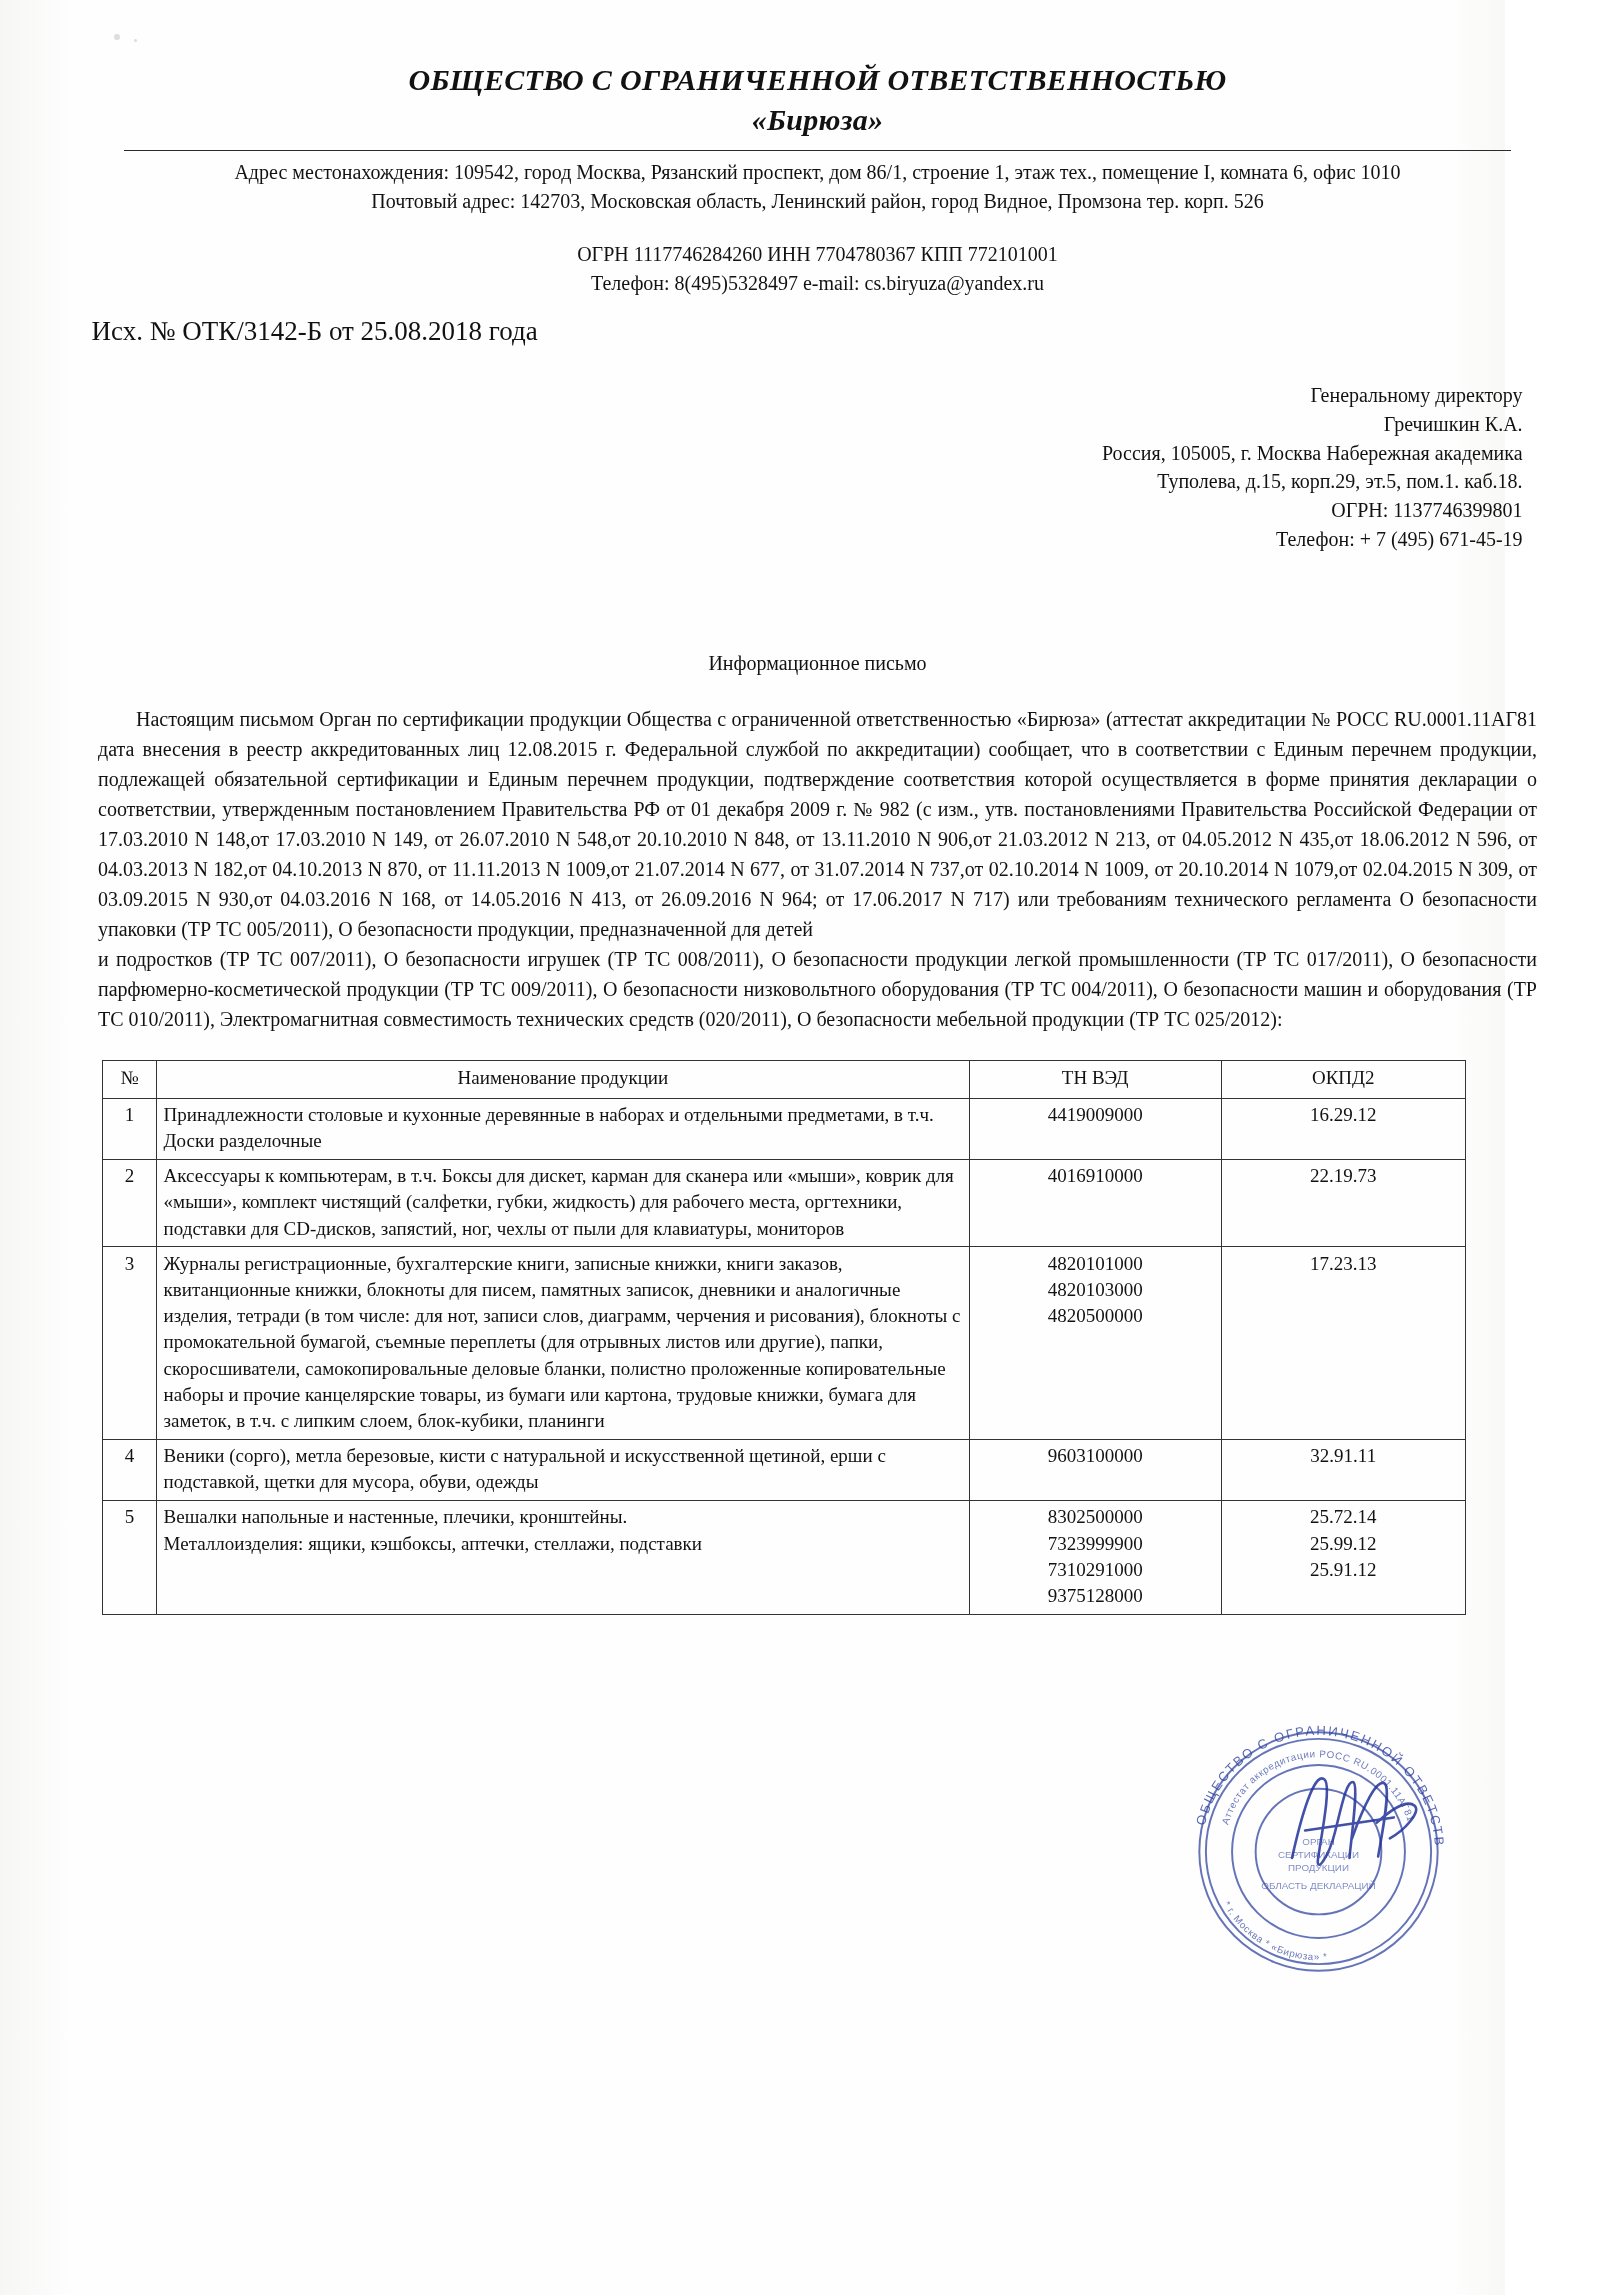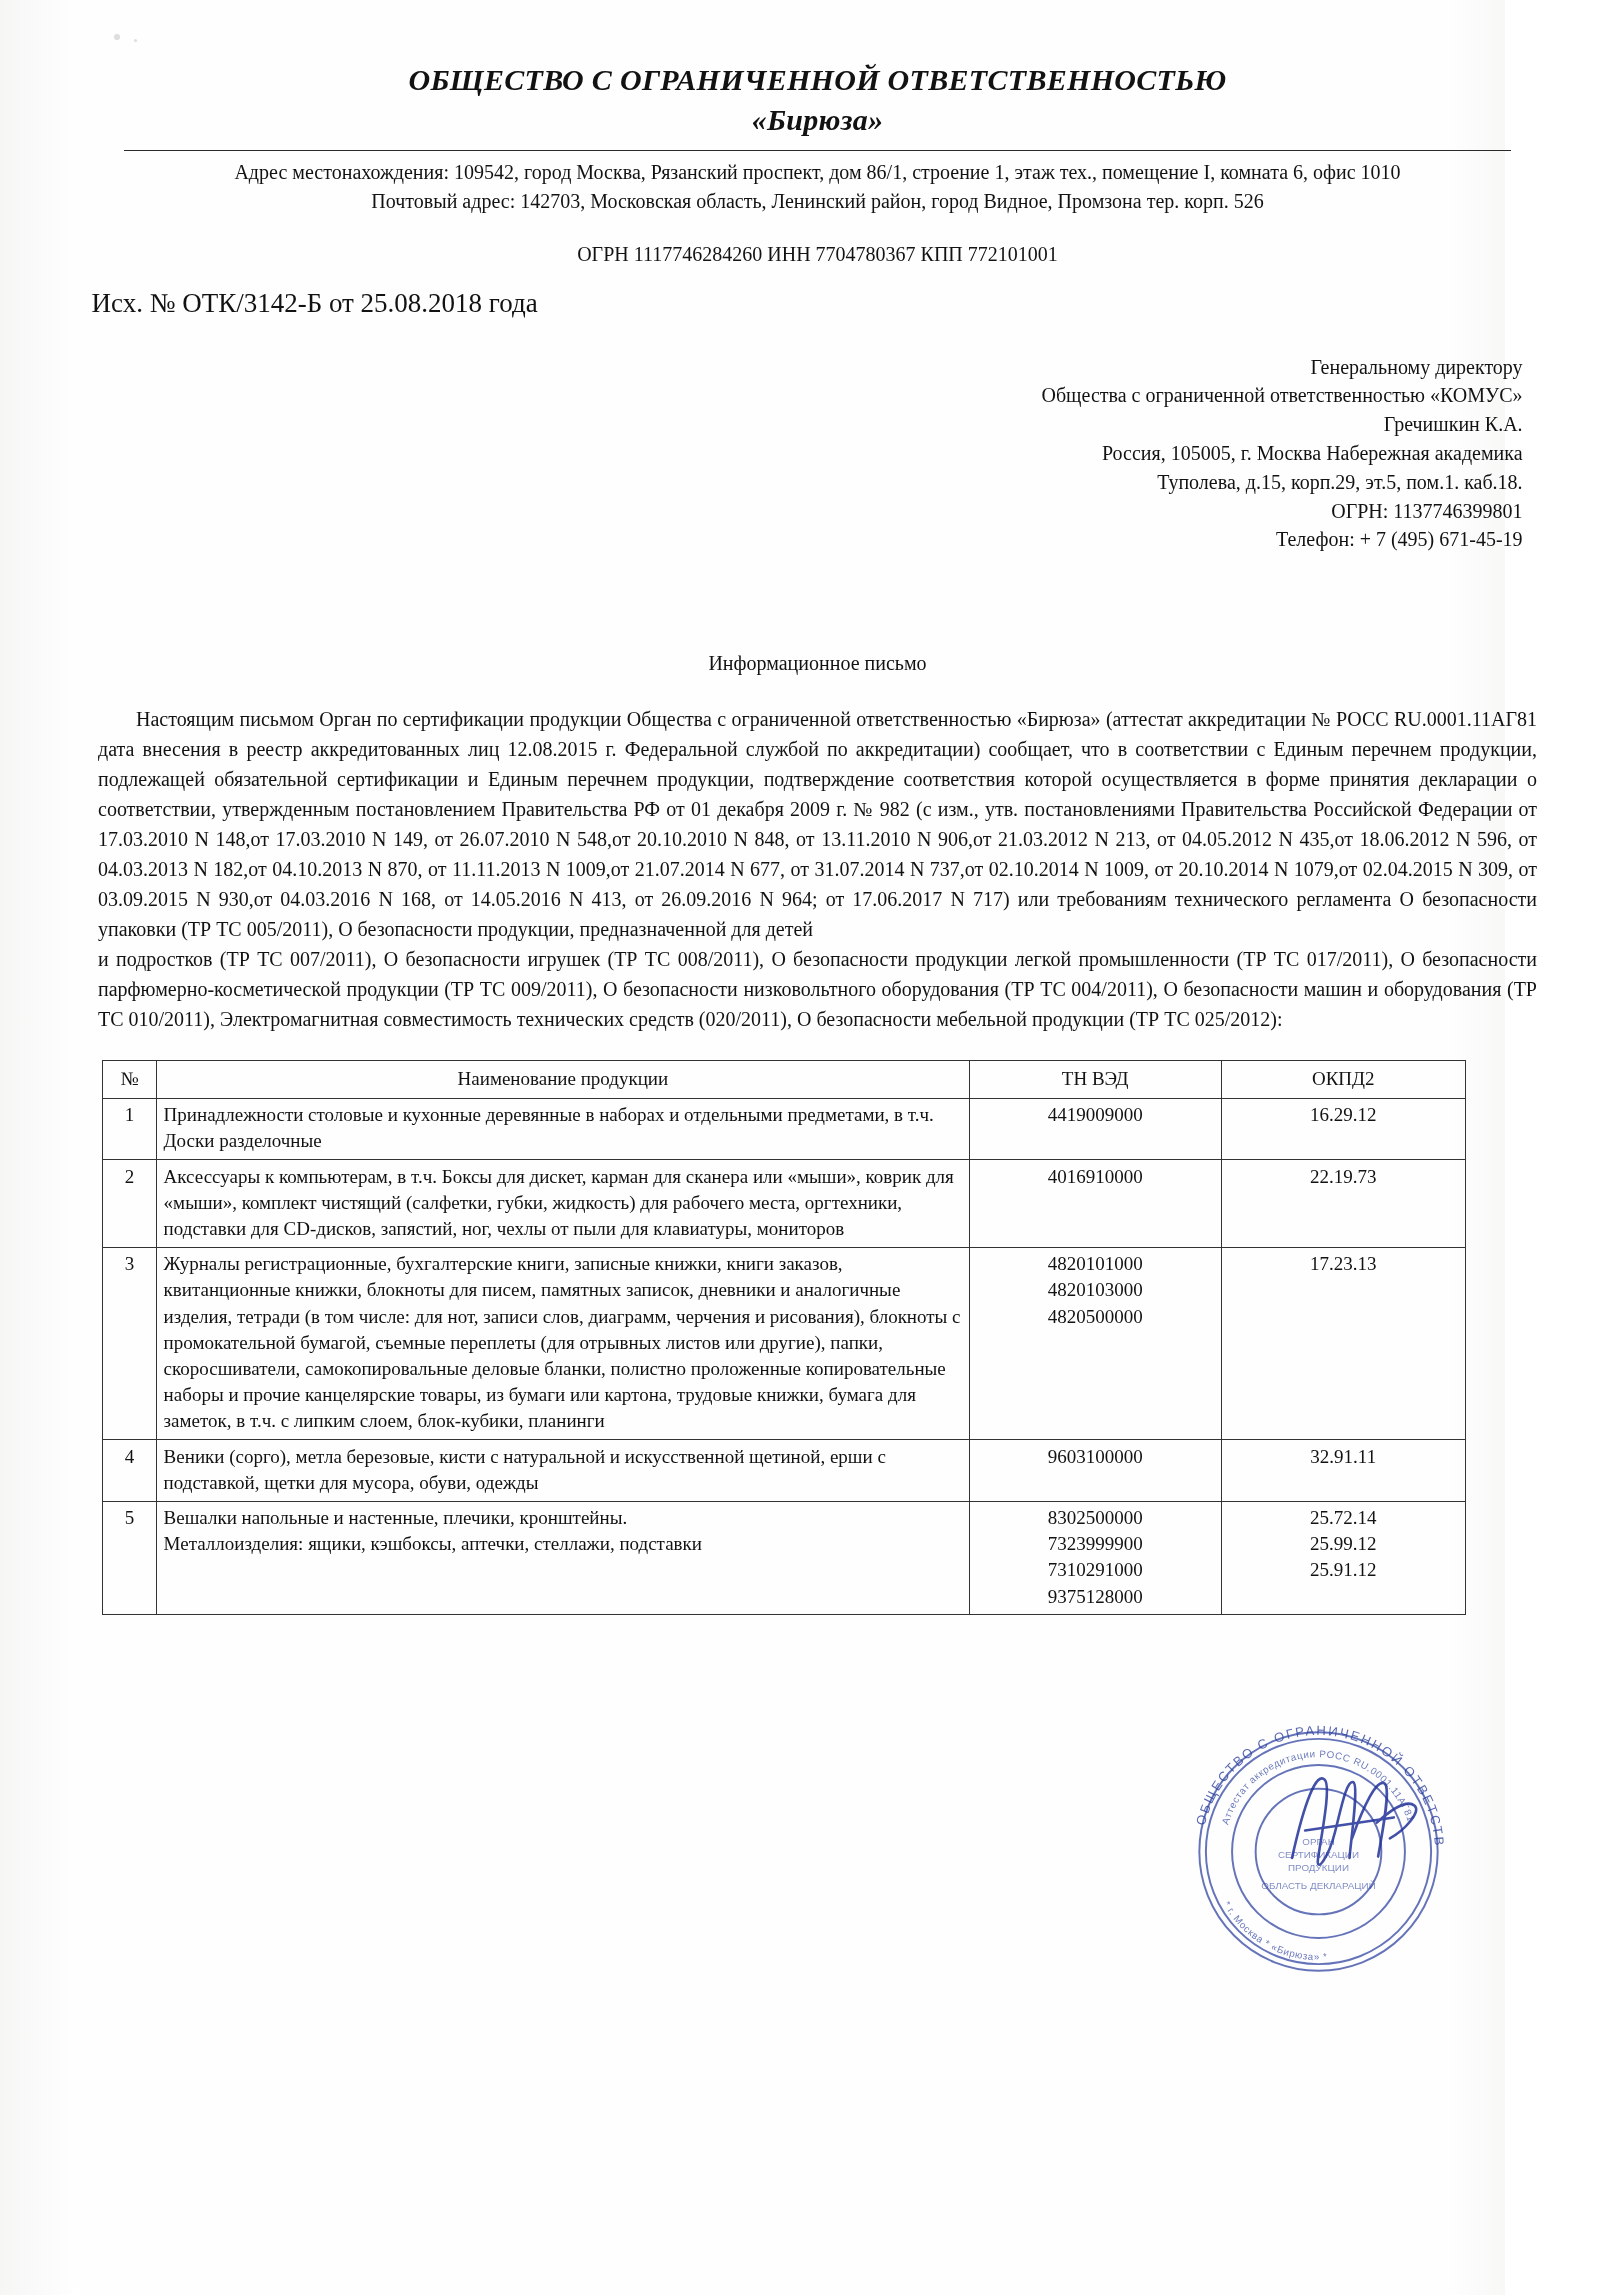--- a/index.html
+++ b/index.html
@@ -178,27 +178,27 @@
 
     <hr class="rule">
 
     <div class="addr-block">
       <div>Адрес местонахождения: 109542, город Москва, Рязанский проспект, дом 86/1, строение 1, этаж тех., помещение I, комната 6, офис 1010</div>
       <div>Почтовый адрес: 142703, Московская область, Ленинский район, город Видное, Промзона тер. корп. 526</div>
     </div>
 
     <div class="reg-block">
       <div>ОГРН 1117746284260 ИНН 7704780367 КПП 772101001</div>
+      <div>Телефон: 8(495)5328497 e-mail: cs.biryuza@yandex.ru</div>
     </div>
 
     <div class="outgoing">Исх. № ОТК/3142-Б от 25.08.2018 года</div>
 
     <div class="addressee">
       <div>Генеральному директору</div>
-      <div>Общества с ограниченной ответственностью «КОМУС»</div>
       <div>Гречишкин К.А.</div>
       <div>Россия, 105005, г. Москва Набережная академика</div>
       <div>Туполева, д.15, корп.29, эт.5, пом.1. каб.18.</div>
       <div>ОГРН: 1137746399801</div>
       <div>Телефон: + 7 (495) 671-45-19</div>
     </div>
 
     <div class="doc-kind">Информационное письмо</div>
 
     <div class="body-text">

